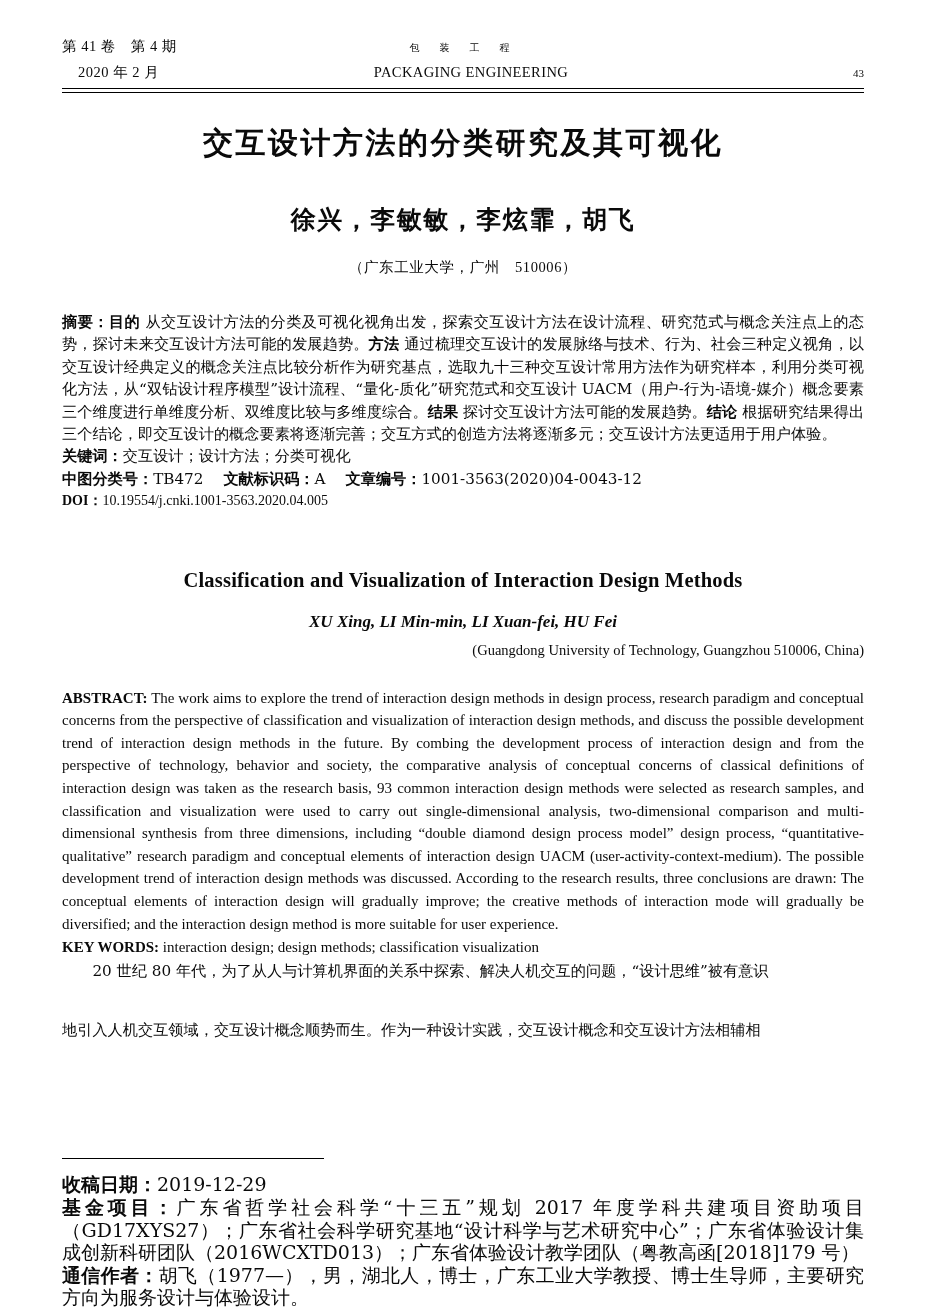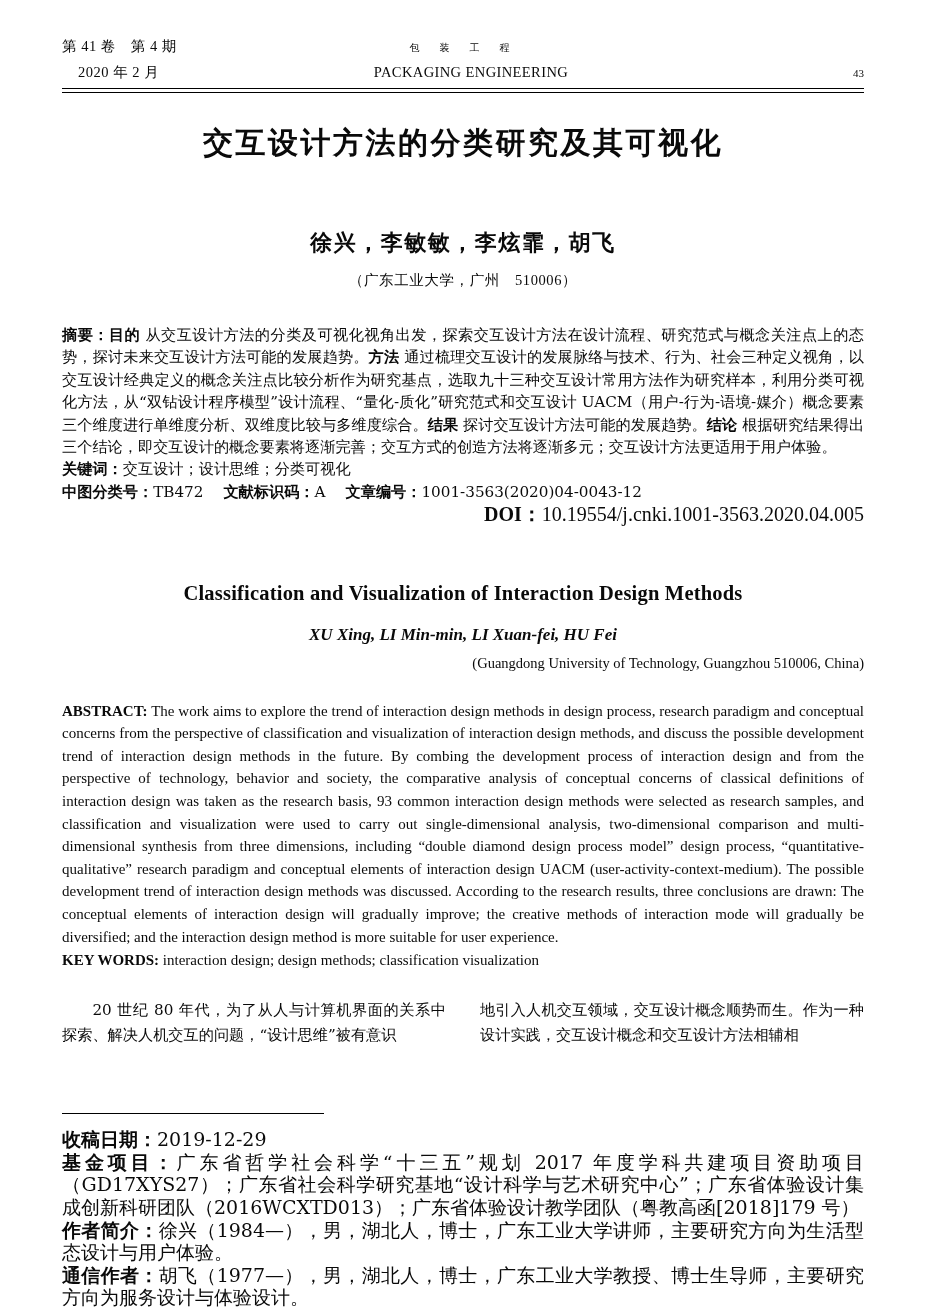--- a/index.html
+++ b/index.html
@@ -72,31 +72,31 @@
   .title-cn {
     text-align: center;
     font-size: 30px;
     font-weight: bold;
     letter-spacing: 2.5px;
     margin-top: 38px;
     font-family: "DejaVu Sans", "Liberation Sans", sans-serif;
   }
   .authors-cn {
     text-align: center;
-    font-size: 22px;
+    font-size: 25px;
     font-weight: bold;
     letter-spacing: 1.5px;
-    margin-top: 64px;
+    margin-top: 39px;
     font-family: "DejaVu Serif", "Liberation Serif", serif;
   }
   .affil-cn {
     text-align: center;
     font-size: 14.5px;
     letter-spacing: .6px;
-    margin-top: 13px;
+    margin-top: 22px;
   }
 
   
   .abs-cn {
     margin-top: 34px;
     font-size: 15.2px;
     line-height: 22.4px;
     text-align: justify;
     text-justify: inter-ideograph;
     font-family: "DejaVu Serif", "Liberation Serif", serif;
@@ -104,23 +104,22 @@
   }
   .abs-cn b { font-weight: bold; }
   .meta-line {
     font-size: 15.2px;
     line-height: 22.4px;
     font-family: "DejaVu Serif", "Liberation Serif", serif;
   }
   .meta-line b { font-weight: bold; }
   .meta-line .gap { display: inline-block; width: 20px; }
   .doi-line {
-    font-size: 20px;
+    font-size: 14px;
     line-height: 22.4px;
-    text-align: right;
   }
   .doi-line b {
     font-weight: bold;
     font-family: "Liberation Serif", serif;
   }
 
   
   .title-en {
     text-align: center;
     font-size: 20.5px;
@@ -149,26 +148,26 @@
   .abs-en b { font-weight: bold; }
   .kw-en {
     font-size: 15px;
     line-height: 22.6px;
     margin-top: 1px;
   }
   .kw-en b { font-weight: bold; }
 
   
   .body-cols {
-    margin-top: 26px;
     display: flex;
     gap: 34px;
     font-size: 15.2px;
     line-height: 25px;
     font-family: "DejaVu Serif", "Liberation Serif", serif;
+    flex-direction: column;
   }
   .body-cols .col {
     flex: 1;
     text-align: justify;
     text-justify: inter-ideograph;
   }
   .body-cols .col p { margin: 0; }
   .body-cols .col .first { text-indent: 2em; }
 
   
@@ -226,21 +225,21 @@
 
   <div class="title-cn">交互设计方法的分类研究及其可视化</div>
   <div class="authors-cn">徐兴，李敏敏，李炫霏，胡飞</div>
   <div class="affil-cn">（广东工业大学，广州　510006）</div>
 
   <div class="abs-cn">
     <b>摘要：</b><b>目的</b>&nbsp;<span>从交互设计方法的分类及可视化视角出发，探索交互设计方法在设计流程、研究范式与概念关注点上的态势，探讨未来交互设计方法可能的发展趋势。</span><b>方法</b>&nbsp;<span>通过梳理交互设计的发展脉络与技术、行为、社会三种定义视角，以交互设计经典定义的概念关注点比较分析作为研究基点，选取九十三种交互设计常用方法作为研究样本，利用分类可视化方法，从“双钻设计程序模型”设计流程、“量化-质化”研究范式和交互设计 UACM（用户-行为-语境-媒介）概念要素三个维度进行单维度分析、双维度比较与多维度综合。</span><b>结果</b>&nbsp;<span>探讨交互设计方法可能的发展趋势。</span><b>结论</b>&nbsp;<span>根据研究结果得出三个结论，即交互设计的概念要素将逐渐完善；交互方式的创造方法将逐渐多元；交互设计方法更适用于用户体验。</span>
   </div>
 
   <div class="meta-line">
-    <b>关键词：</b><span>交互设计；设计思维；分类可视化</span>
+    <b>关键词：</b><span>交互设计；设计方法；分类可视化</span>
   </div>
 
   <div class="meta-line">
     <b>中图分类号：</b><span>TB472</span><span class="gap"></span><b>文献标识码：</b><span>A</span><span class="gap"></span><b>文章编号：</b><span>1001-3563(2020)04-0043-12</span>
   </div>
 
   <div class="doi-line">
     <b>DOI：</b><span>10.19554/j.cnki.1001-3563.2020.04.005</span>
   </div>
 
@@ -268,21 +267,18 @@
 
   <div class="footnote-wrap">
     <div class="fn-rule"></div>
     <div class="fn-line">
       <b>收稿日期：</b><span>2019-12-29</span>
     </div>
     <div class="fn-line">
       <b>基金项目：</b><span>广东省哲学社会科学“十三五”规划 2017 年度学科共建项目资助项目（GD17XYS27）；广东省社会科学研究基地“设计科学与艺术研究中心”；广东省体验设计集成创新科研团队（2016WCXTD013）；广东省体验设计教学团队（粤教高函[2018]179 号）</span>
     </div>
     <div class="fn-line">
-      <b>作者简介：</b><span>徐兴（1984—），男，湖北人，博士，广东工业大学讲师，主要研究方向为生活型态设计与用户体验。</span>
-    </div>
-    <div class="fn-line">
       <b>通信作者：</b><span>胡飞（1977—），男，湖北人，博士，广东工业大学教授、博士生导师，主要研究方向为服务设计与体验设计。</span>
     </div>
     <div class="fn-cut">674-1001-3563 China Academic Journal Electronic Publishing House. All rights reserved. http://www.cnki.net</div>
   </div>
 
 </div>
 
 </body></html>

